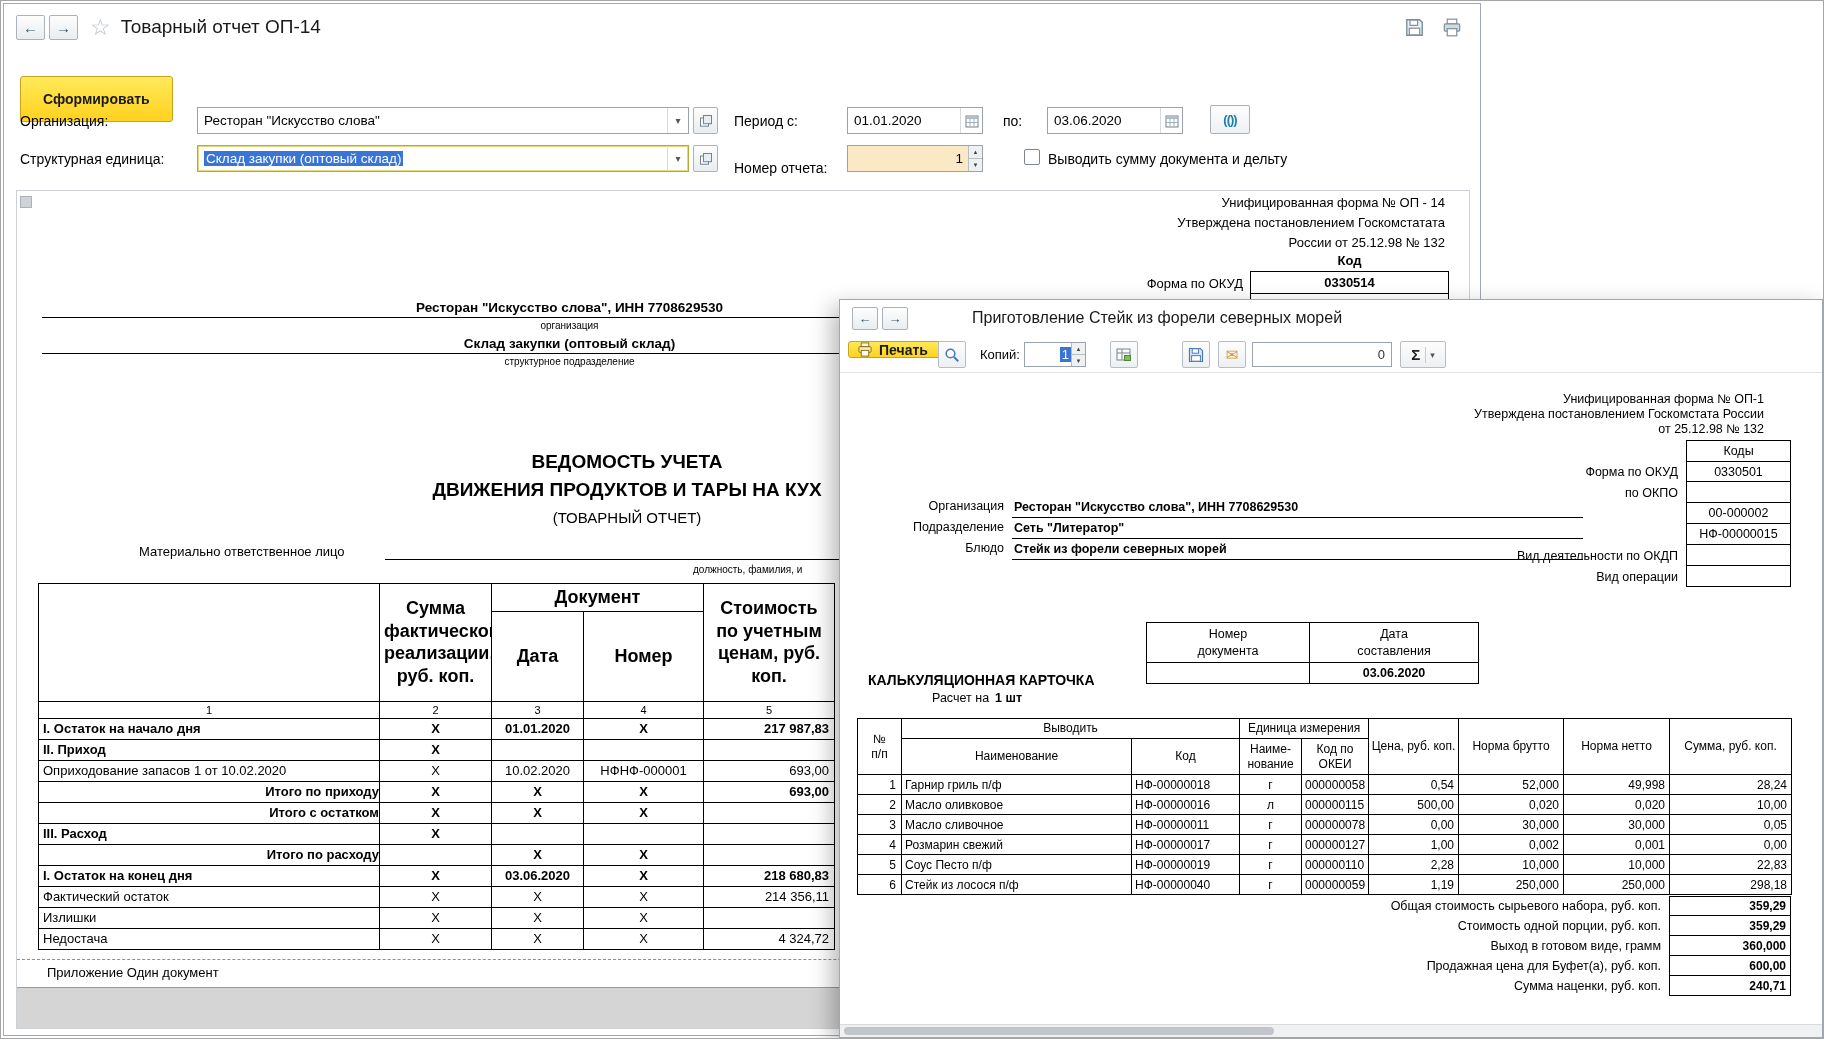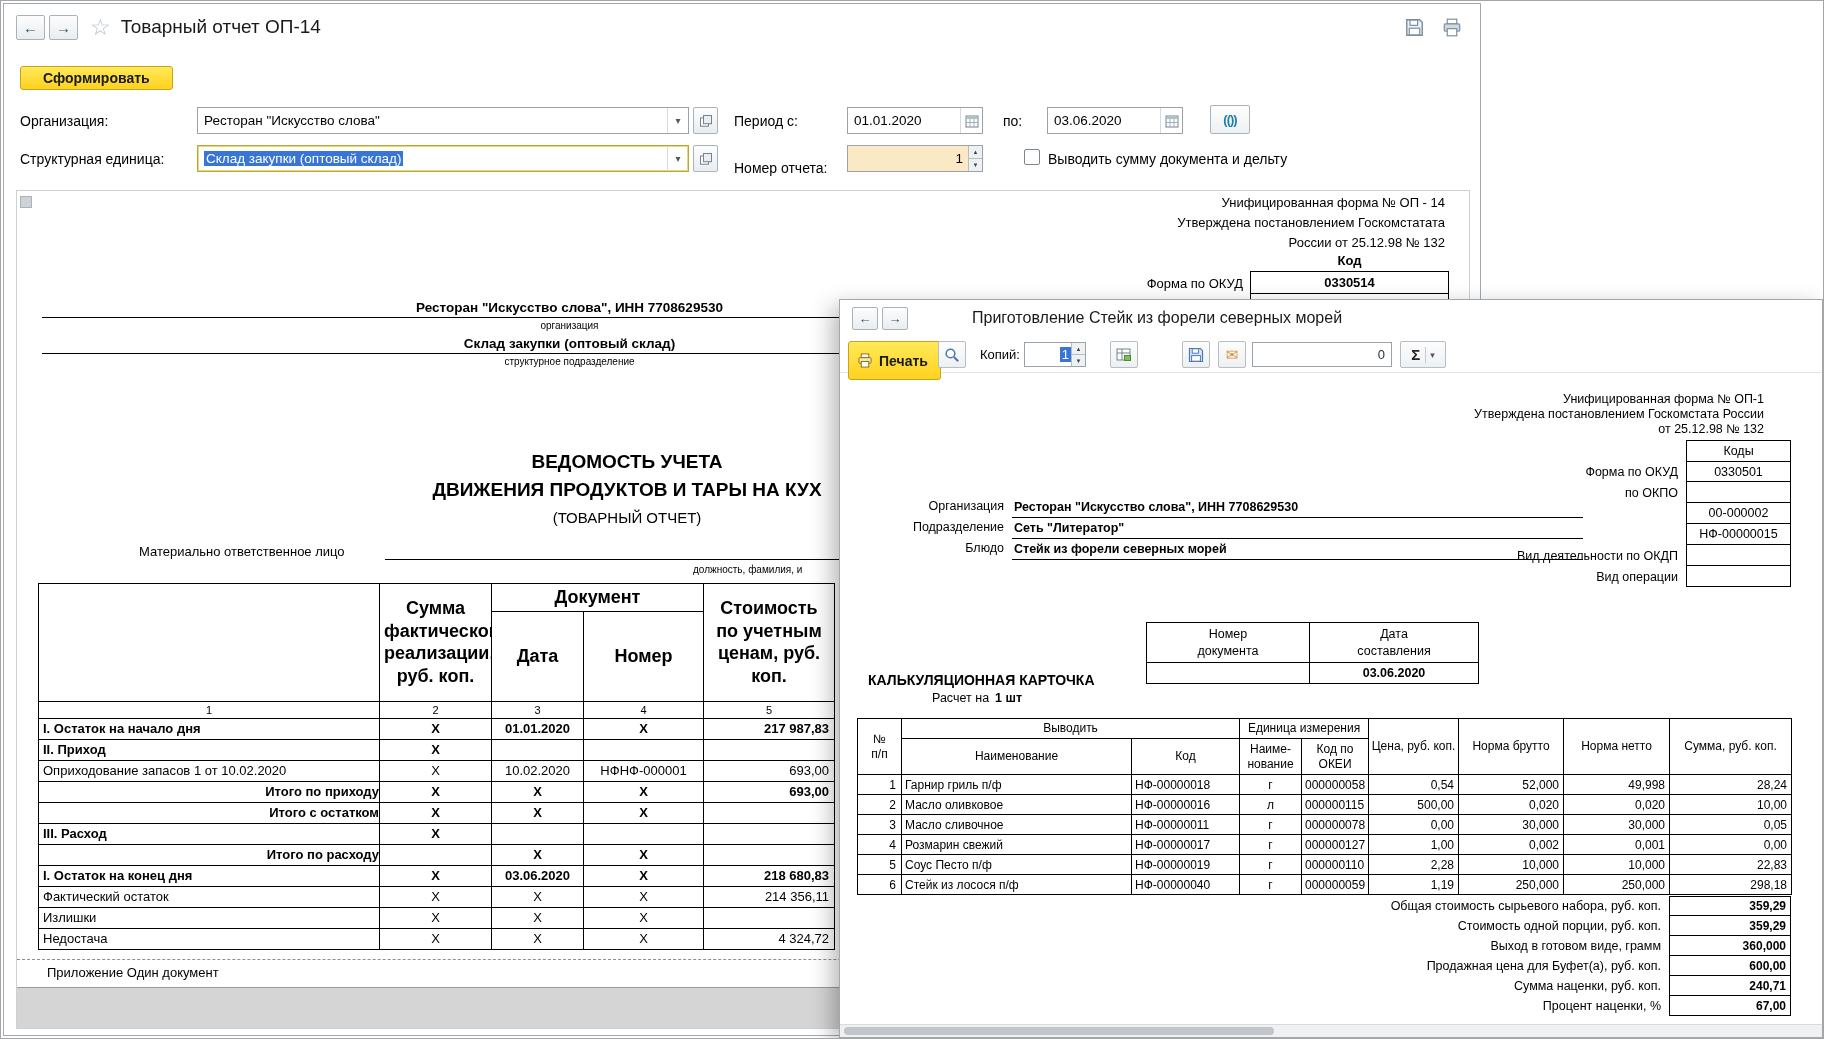--- a/index.html
+++ b/index.html
@@ -12,21 +12,21 @@
 .front-window .titlebar{height:36px;gap:8px}
 .navbtns{display:flex;gap:4px}
 .navbtn{width:29px;height:25px;border:1px solid #aab3bb;border-radius:2px;background:linear-gradient(#fdfdfd,#e9edf0);font-size:15px;color:#2f5566;display:flex;align-items:center;justify-content:center;cursor:pointer;font-family:inherit}
 .front-window .navbtn{width:26px;height:23px;font-size:13px}
 .star{font-size:23px;color:#b6c2cc;margin-left:2px;cursor:pointer}
 .wtitle{font-size:19px;color:#1a1a1a;white-space:nowrap}
 .front-window .wtitle{font-size:16px;margin-left:56px}
 .title-actions{margin-left:auto;display:flex;gap:18px;align-items:center;padding-right:6px}
 .iconbtn{background:none;border:none;cursor:pointer;display:flex}
 .btn-yellow{background:linear-gradient(#ffe95a,#ffd21e);border:1px solid #c7a41c;border-radius:3px;font-weight:bold;font-size:14px;color:#1a1a1a;cursor:pointer;font-family:inherit}
-.gen{position:absolute;left:16px;top:62px;height:24px;padding:0 22px}
+.gen{position:absolute;left:16px;top:72px;height:46px;padding:0 22px}
 .lbl{position:absolute;font-size:14px;color:#000;white-space:nowrap}
 .combo{position:absolute;height:27px;border:1px solid #9aa3ab;background:#fff;display:flex;align-items:stretch}
 .combo.focused{border-color:#b9a839;box-shadow:inset 0 0 0 1px #e3d87a}
 .combo-text{flex:1;display:flex;align-items:center;padding:0 6px;font-size:13.5px;white-space:nowrap;overflow:hidden}
 .selbg{background:#3875d7;color:#fff;padding:0 2px}
 .combo-dd{width:21px;display:flex;align-items:center;justify-content:center;font-size:10px;color:#4e5a64;border-left:1px solid #d6dade;cursor:pointer}
 .openbtn{position:absolute;width:25px;height:27px;border:1px solid #aab3bb;border-radius:2px;background:linear-gradient(#fdfdfd,#e9edf0);display:flex;align-items:center;justify-content:center;cursor:pointer}
 .datefld{position:absolute;height:27px;border:1px solid #9aa3ab;background:#fff;display:flex;align-items:stretch}
 .dval{flex:1;display:flex;align-items:center;padding:0 6px;font-size:13.5px}
 .calbtn{width:22px;display:flex;align-items:center;justify-content:center;border-left:1px solid #d6dade;cursor:pointer}
@@ -60,21 +60,21 @@
 .optable .numsrow td{height:17px;font-size:11px;text-align:center;padding:0}
 .optable tbody tr{height:21px}
 .optable tbody td.cc{text-align:center}
 .optable tbody td.cr{text-align:right;padding-right:5px}
 .optable tbody tr.b{font-weight:bold}
 .optable tbody tr.r td:first-child{text-align:right;padding-right:0}
 .dashline{position:absolute;left:0;top:768px;width:1185px;border-top:1px dashed #8a9096}
 .rfooter{position:absolute;left:30px;top:774px;font-size:13px;white-space:nowrap}
 .pageend{position:absolute;left:0;right:0;top:796px;bottom:0;background:#d5d5d5;border-top:1px solid #969a9e}
 .toolbar{position:absolute;left:0;top:36px;right:0;height:37px;border-bottom:1px solid #e0e3e6;background:#fff}
-.printbtn{position:absolute;left:8px;top:5px;height:39px;padding:0 12px 0 8px;display:flex;align-items:center;gap:6px}
+.printbtn{position:absolute;left:8px;top:5px;height:17px;padding:0 12px 0 8px;display:flex;align-items:center;gap:6px}
 .tbtn{position:absolute;top:5px;width:28px;height:27px;border:1px solid #b6bdc4;border-radius:2px;background:linear-gradient(#fdfdfd,#edf0f2);display:flex;align-items:center;justify-content:center;cursor:pointer}
 .tlbl{position:absolute;top:11px;font-size:13px;white-space:nowrap}
 .spinfld{position:absolute;top:6px;width:62px;height:25px;border:1px solid #9aa3ab;background:#fff;display:flex;align-items:stretch}
 .spinval{flex:1;display:flex;align-items:center;justify-content:flex-end;font-size:13px}
 .pagefld{position:absolute;top:6px;width:140px;height:25px;border:1px solid #9aa3ab;background:#fff;display:flex;align-items:center;justify-content:flex-end;padding-right:6px;font-size:13px;color:#333}
 .sumbtn{position:absolute;top:5px;width:46px;height:27px;border:1px solid #b6bdc4;border-radius:2px;background:linear-gradient(#fdfdfd,#edf0f2);display:flex;align-items:center;justify-content:center;gap:5px;cursor:pointer;font-family:inherit}
 .sumbtn .sg{font-size:15px;font-weight:bold;color:#222}
 .sumbtn .dd{font-size:9px;color:#555;border-left:1px solid #c6ccd1;padding-left:4px;height:16px;display:flex;align-items:center}
 .fnote{position:absolute;right:58px;font-size:12.5px;text-align:right;white-space:nowrap}
 .codhead{position:absolute;left:846px;top:140px;width:105px;height:21px;border:1px solid #000;border-bottom:0;display:flex;align-items:center;justify-content:center;font-size:12.5px}
@@ -599,24 +599,20 @@
           <span class="tcel">360,000</span>
         </div>
           <div class="trow">
           <span class="tlab">Продажная цена для Буфет(а), руб. коп.</span>
           <span class="tcel">600,00</span>
         </div>
           <div class="trow">
           <span class="tlab">Сумма наценки, руб. коп.</span>
           <span class="tcel">240,71</span>
         </div>
-          <div class="trow">
-          <span class="tlab">Процент наценки, %</span>
-          <span class="tcel">67,00</span>
-        </div>
         </div>
     </div>
 
     <div class="hscroll">
       <div class="hthumb"></div>
     </div>
   </section>
 
 </div>
 

